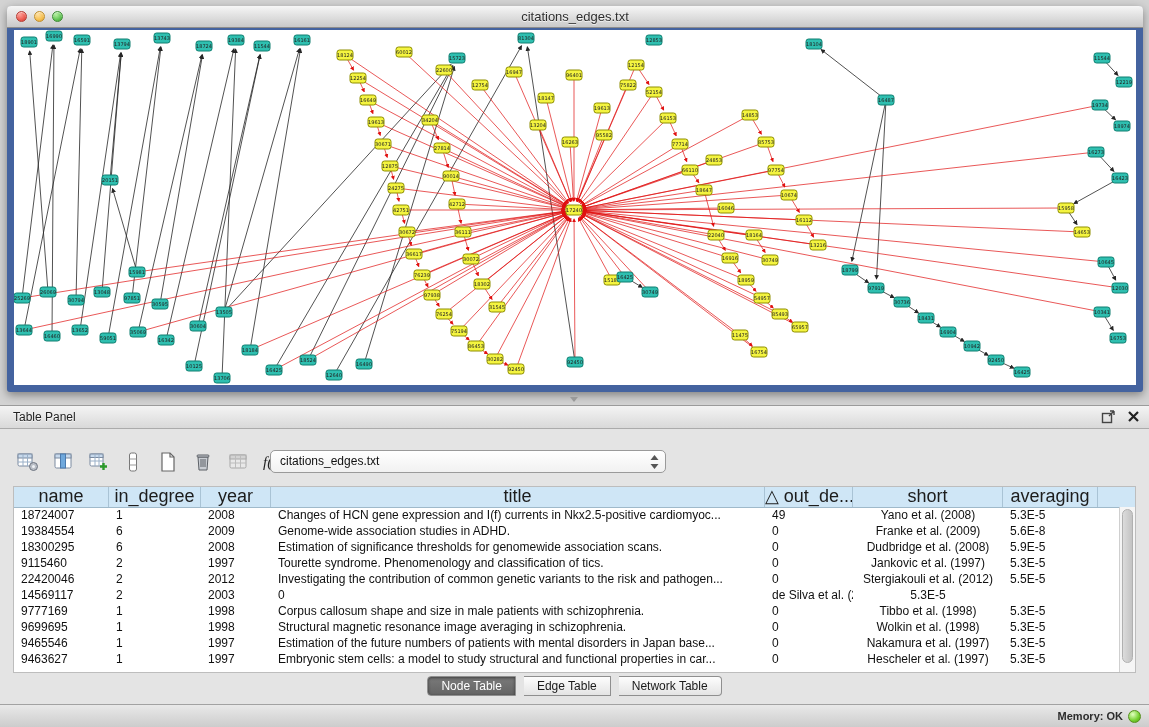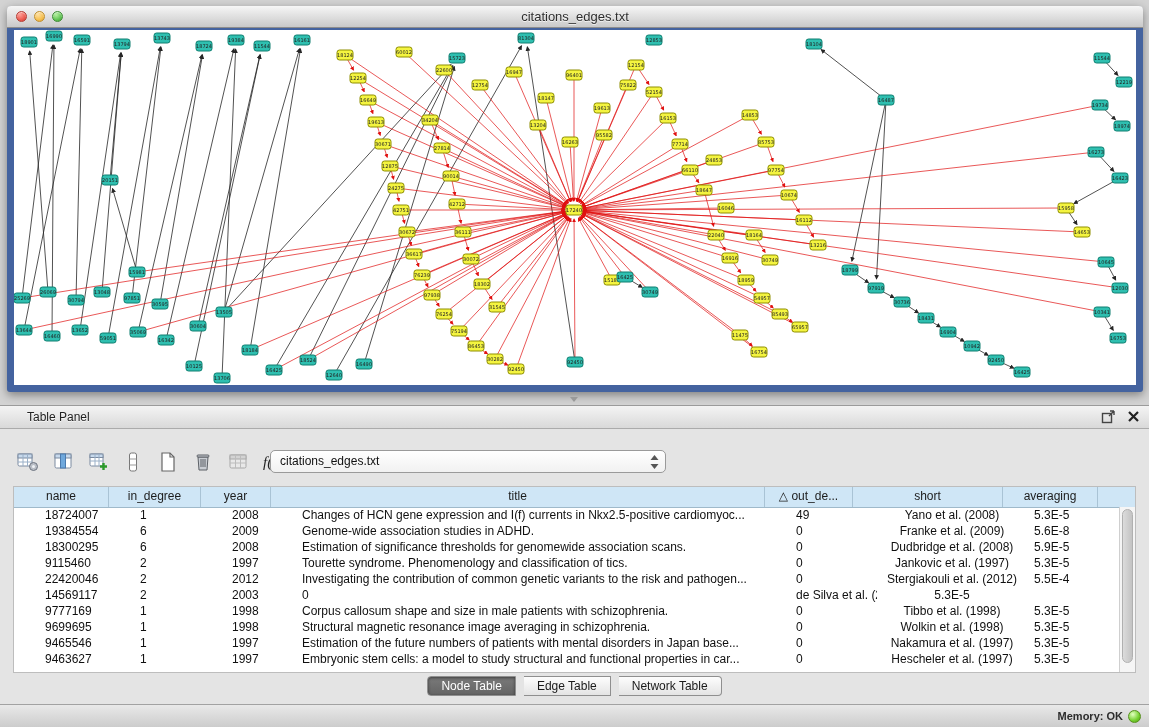--- a/index.html
+++ b/index.html
@@ -47,21 +47,21 @@
   #table-panel{
     position:absolute;left:0;top:405px;width:1149px;height:300px;
     background:#e4e4e4;border-top:1px solid #9b9b9b;
   }
   .panel-header{
     position:relative;height:22px;
     background:linear-gradient(#f4f4f4,#d9d9d9);
     border-bottom:1px solid #ababab;
   }
   .panel-header .panel-title{
-    font-size:12px;line-height:22px;color:#222;padding-left:27px;
+    font-size:12px;line-height:22px;color:#222;padding-left:13px;
     text-shadow:0 1px 0 rgba(255,255,255,.7);
   }
   .panel-header .hdr-icons{position:absolute;right:8px;top:3px;display:flex;gap:10px;align-items:center;}
   .hdr-icon{width:15px;height:15px;cursor:pointer;color:#333;}
   
   .toolbar{
     position:absolute;left:16px;top:42px;height:28px;display:flex;align-items:center;gap:11px;
   }
   .tool{width:24px;height:24px;display:flex;align-items:center;justify-content:center;cursor:pointer;}
   .fx{font-family:"Liberation Serif",serif;font-style:italic;font-size:15px;color:#222;cursor:pointer;padding:0 2px;}
@@ -78,24 +78,24 @@
   .table-wrap{
     position:absolute;left:13px;right:13px;top:80px;height:187px;
     background:#ffffff;border:1px solid #bdbdbd;box-sizing:border-box;
   }
   .thead-row{
     display:grid;grid-template-columns:95px 92px 70px 494px 88px 150px 95px 1fr;
     height:20px;background:#cfe6f6;
     border-bottom:1px solid #9fb9ca;
   }
   .th{
-    font-size:12px;color:#1c1c1c;text-align:center;line-height:19px;
+    font-size:18px;color:#1c1c1c;text-align:center;line-height:19px;
     border-right:1px solid #a9c3d5;overflow:hidden;white-space:nowrap;cursor:pointer;
   }
-  .tbody{position:absolute;left:0;right:15px;top:20px;bottom:0;overflow:hidden;margin-left:24px;}
+  .tbody{position:absolute;left:0;right:15px;top:20px;bottom:0;overflow:hidden;}
   .tr{
     display:grid;grid-template-columns:95px 92px 70px 494px 88px 150px 95px 1fr;
     height:16px;cursor:default;
   }
   .td{
     font-size:12px;color:#101010;line-height:16px;padding-left:7px;
     white-space:nowrap;overflow:hidden;
   }
   .tr .td:nth-child(6){text-align:center;padding-left:0;}
   .scrollbar{
@@ -699,21 +699,21 @@
           <div class="td">Jankovic et al. (1997)</div>
           <div class="td">5.3E-5</div>
         </div>
         <div class="tr">
           <div class="td">22420046</div>
           <div class="td">2</div>
           <div class="td">2012</div>
           <div class="td">Investigating the contribution of common genetic variants to the risk and pathogen...</div>
           <div class="td">0</div>
           <div class="td">Stergiakouli et al. (2012)</div>
-          <div class="td">5.5E-4</div>
+          <div class="td">5.5E-5</div>
         </div>
         <div class="tr">
           <div class="td">14569117</div>
           <div class="td">2</div>
           <div class="td">2003</div>
           <div class="td">0</div>
           <div class="td">de Silva et al. (2003)</div>
           <div class="td">5.3E-5</div>
         </div>
         <div class="tr">

